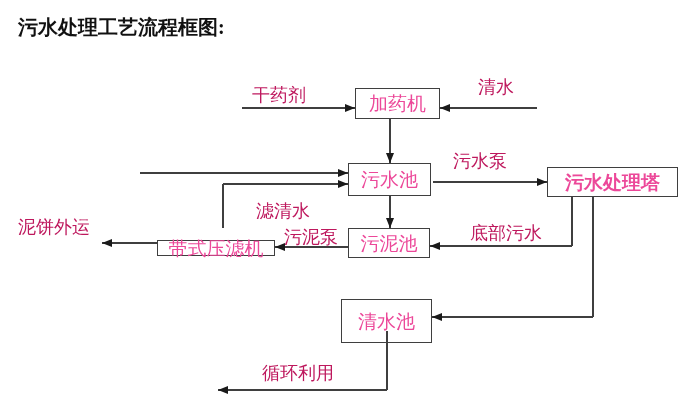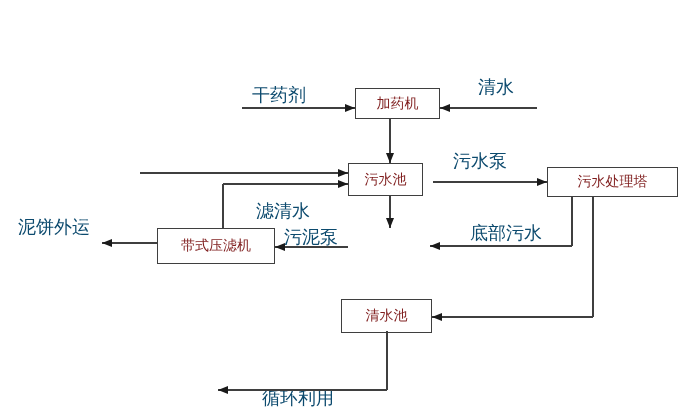--- a/index.html
+++ b/index.html
@@ -9,47 +9,49 @@
   }
   .page-title {
     position:absolute; left:18px; top:14px;
     font-size:20px; font-weight:700; color:#111111;
     font-family:"Liberation Serif", serif; white-space:nowrap;
   }
   .node {
     position:absolute; box-sizing:border-box;
     border:1.5px solid #3f3f3f; background:#ffffff;
     display:flex; align-items:center; justify-content:center;
-    font-size:14px; color:#7f1d1d; white-space:nowrap; line-height:1;
+    font-size:19px; color:#ec4899; white-space:nowrap; line-height:1;
   }
   .edge-label {
-    position:absolute; font-size:18px; color:#0c4a6e;
+    position:absolute; font-size:18px; color:#be185d;
     white-space:nowrap; line-height:1;
   }
   .line { position:absolute; background:#3f3f3f; }
   .arrowhead { position:absolute; width:0; height:0; }
 </style>
 </head>
 <body>
 
 <div id="screen">
+  <div class="page-title">污水处理工艺流程框图:</div>
   <div id="stage" style="position:absolute;left:0;top:0;width:700px;height:420px;">
       <div class="node" style="left: 355px; top: 88px; width: 85px; height: 31px;">加药机</div>
-      <div class="node" style="left: 348px; top: 163px; width: 75px; height: 33px;">污水池</div>
-      <div class="node" style="left: 547px; top: 167px; width: 131px; height: 30px;">污水处理塔</div>
-      <div class="node" style="left: 157px; top: 228px; width: 118px; height: 36px;">带式压滤机</div>
-      <div class="node" style="left: 341px; top: 299px; width: 91px; height: 34px;">清水池</div>
+      <div class="node" style="left: 348px; top: 163px; width: 83px; height: 33px;">污水池</div>
+      <div class="node" style="left: 547px; top: 167px; width: 131px; height: 30px; font-weight: bold;">污水处理塔</div>
+      <div class="node" style="left: 157px; top: 240px; width: 118px; height: 16px;">带式压滤机</div>
+      <div class="node" style="left: 348px; top: 228px; width: 82px; height: 30px;">污泥池</div>
+      <div class="node" style="left: 341px; top: 299px; width: 91px; height: 44px;">清水池</div>
       <div class="edge-label" style="left: 252px; top: 86px;">干药剂</div>
       <div class="edge-label" style="left: 478px; top: 78px;">清水</div>
       <div class="edge-label" style="left: 256px; top: 193px; margin-top: 9px;">滤清水</div>
       <div class="edge-label" style="left: 453px; top: 152px; text-align: right;">污水泵</div>
       <div class="edge-label" style="left: 470px; top: 224px;">底部污水</div>
       <div class="edge-label" style="left: 284px; top: 228px; text-align: center;">污泥泵</div>
       <div class="edge-label" style="left: 18px; top: 218px;">泥饼外运</div>
-      <div class="edge-label" style="left: 262px; top: 364px; margin-top: 25px;">循环利用</div>
+      <div class="edge-label" style="left: 262px; top: 364px;">循环利用</div>
       <div class="line" style="left: 242px; top: 107.25px; width: 113px; height: 1.5px; background: rgb(63, 63, 63);"></div>
       <div class="arrowhead" style="left: 345px; top: 103.5px; border-left: 10px solid rgb(26, 26, 26); border-top: 4.5px solid transparent; border-bottom: 4.5px solid transparent;"></div>
       <div class="line" style="left: 440px; top: 107.25px; width: 97px; height: 1.5px; background: rgb(63, 63, 63);"></div>
       <div class="arrowhead" style="left: 440px; top: 103.5px; border-right: 10px solid rgb(26, 26, 26); border-top: 4.5px solid transparent; border-bottom: 4.5px solid transparent;"></div>
       <div class="line" style="left: 389.25px; top: 119px; width: 1.5px; height: 44px; background: rgb(63, 63, 63);"></div>
       <div class="arrowhead" style="left: 385.5px; top: 153px; border-top: 10px solid rgb(26, 26, 26); border-left: 4.5px solid transparent; border-right: 4.5px solid transparent;"></div>
       <div class="line" style="left: 140px; top: 172.25px; width: 208px; height: 1.5px; background: rgb(63, 63, 63);"></div>
       <div class="arrowhead" style="left: 338px; top: 168.5px; border-left: 10px solid rgb(26, 26, 26); border-top: 4.5px solid transparent; border-bottom: 4.5px solid transparent;"></div>
       <div class="line" style="left: 222.25px; top: 184px; width: 1.5px; height: 44px; background: rgb(63, 63, 63);"></div>
       <div class="line" style="left: 223px; top: 183.25px; width: 125px; height: 1.5px; background: rgb(63, 63, 63);"></div>

